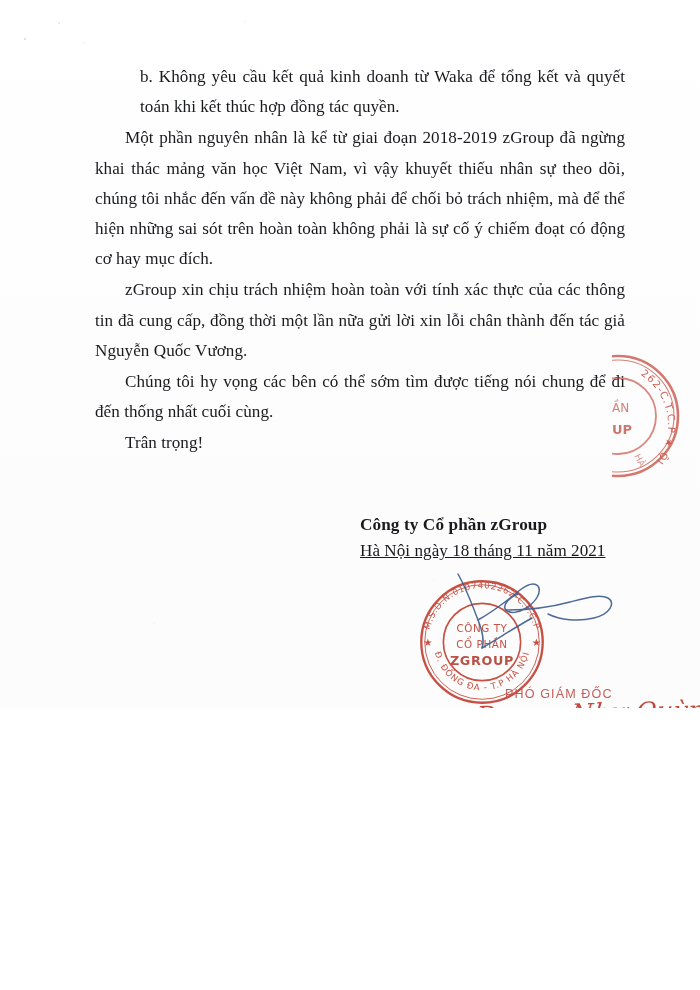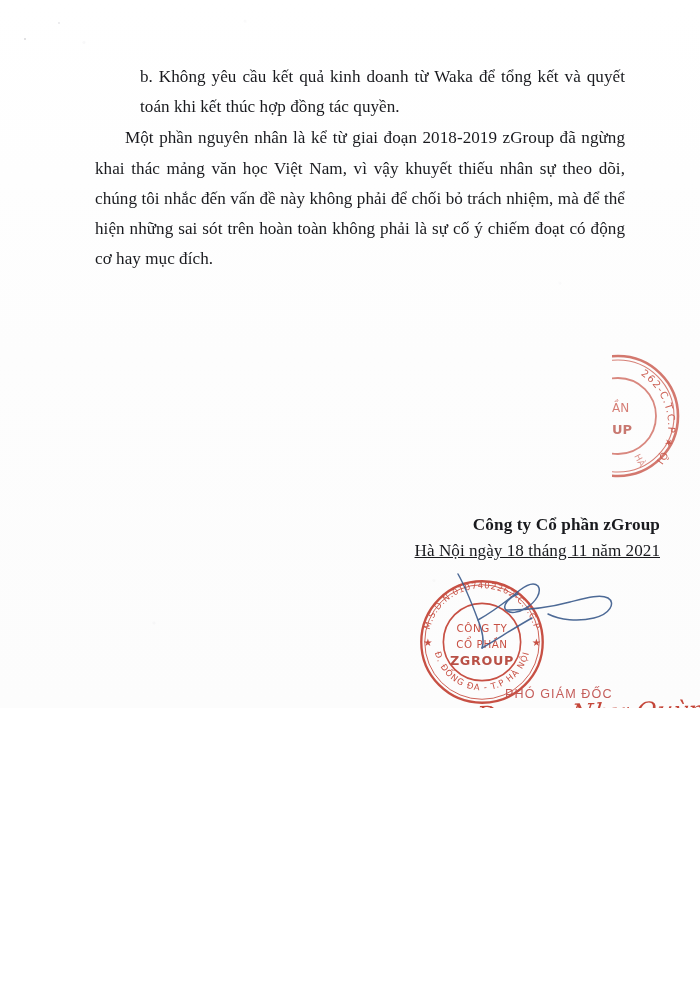--- a/index.html
+++ b/index.html
@@ -56,21 +56,21 @@
     width: 485px;
     text-indent: 0;
   }
 
   
   .sign-block {
     position: absolute;
     left: 360px;
     top: 513px;
     width: 300px;
-    text-align: right;
+    text-align: left;
   }
   .company-name {
     font-size: 17.2px;
     font-weight: bold;
     line-height: 24px;
     letter-spacing: .1px;
   }
   .date-line {
     font-size: 17.1px;
     line-height: 27px;
@@ -154,20 +154,23 @@
 
   <div class="paper-noise"></div>
   <div class="speck" style="left:24px;top:38px;width:2px;height:2px;"></div>
   <div class="speck" style="left:58px;top:22px;width:2px;height:2px;opacity:.35;"></div>
   <div class="speck" style="left:318px;top:812px;width:2px;height:2px;opacity:.3;"></div>
   <div class="speck" style="left:163px;top:869px;width:2px;height:2px;opacity:.3;"></div>
 
   <div class="body-text">
     <p class="para sub">b. Không yêu cầu kết quả kinh doanh từ Waka để tổng kết và quyết toán khi kết thúc hợp đồng tác quyền.</p>
     <p class="para">Một phần nguyên nhân là kể từ giai đoạn 2018-2019 zGroup đã ngừng khai thác mảng văn học Việt Nam, vì vậy khuyết thiếu nhân sự theo dõi, chúng tôi nhắc đến vấn đề này không phải để chối bỏ trách nhiệm, mà để thể hiện những sai sót trên hoàn toàn không phải là sự cố ý chiếm đoạt có động cơ hay mục đích.</p>
+    <p class="para">zGroup xin chịu trách nhiệm hoàn toàn với tính xác thực của các thông tin đã cung cấp, đồng thời một lần nữa gửi lời xin lỗi chân thành đến tác giả Nguyễn Quốc Vương.</p>
+    <p class="para">Chúng tôi hy vọng các bên có thể sớm tìm được tiếng nói chung để đi đến thống nhất cuối cùng.</p>
+    <p class="para">Trân trọng!</p>
   </div>
 
   <div class="sign-block">
     <div class="company-name">Công ty Cổ phần zGroup</div>
     <div class="date-line">Hà Nội ngày 18 tháng 11 năm 2021</div>
   </div>
 
   <div class="stamp">
     <svg viewBox="0 0 200 200" xmlns="http://www.w3.org/2000/svg">
       <defs>

